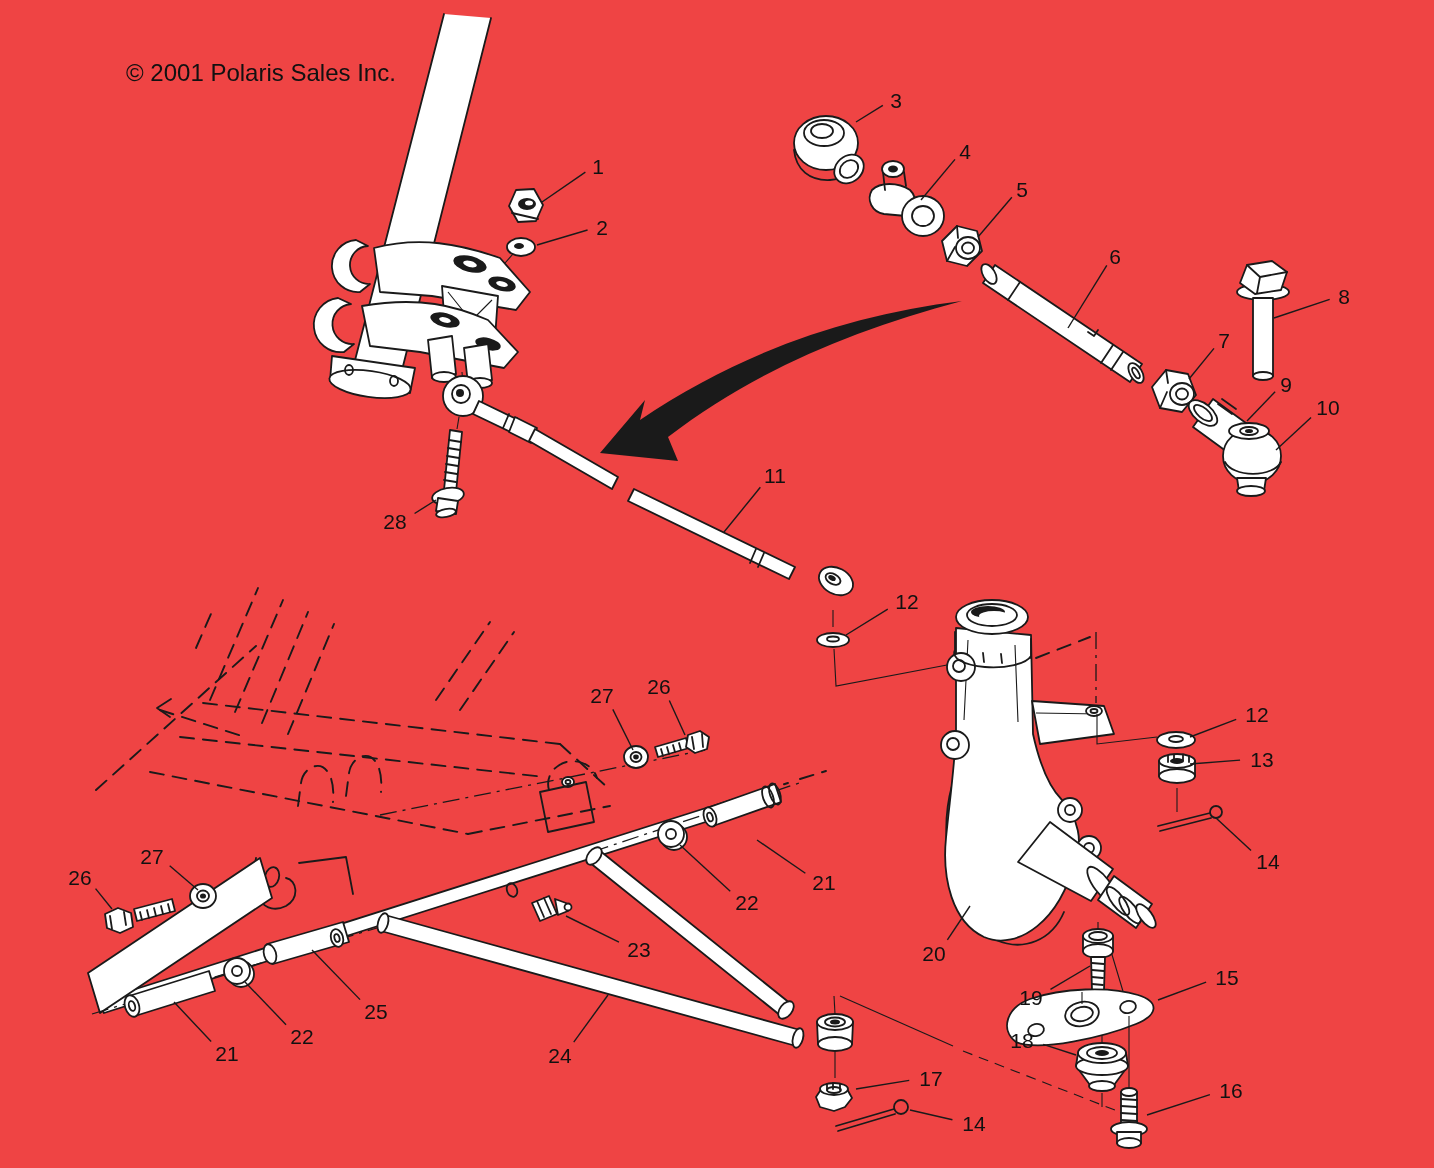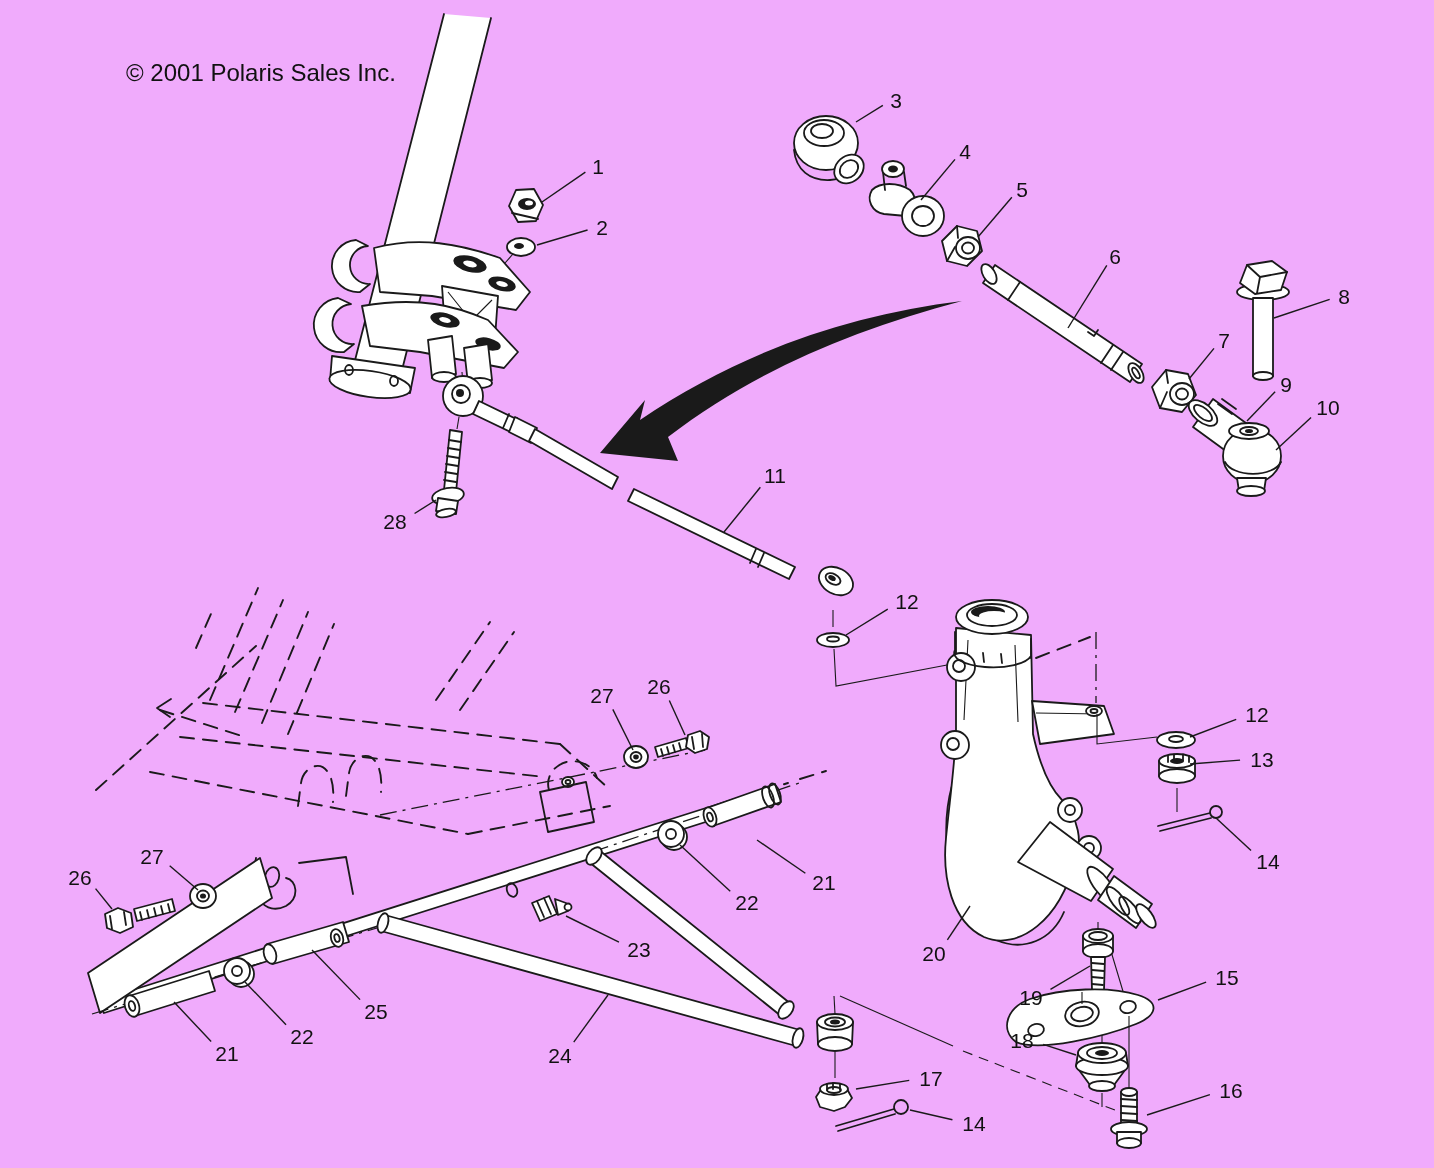--- a/index.html
+++ b/index.html
@@ -1,16 +1,16 @@
 <!DOCTYPE html>
 <html><head>
 <meta charset="utf-8">
 <style>
   html,body{margin:0;padding:0;background:#fff;}
-  .canvas{position:relative;width:1434px;height:1168px;background:#f0abfc;overflow:hidden;
+  .canvas{position:relative;width:1434px;height:1168px;background:#ef4444;overflow:hidden;
           font-family:"Liberation Sans",sans-serif;}
   svg{position:absolute;left:0;top:0;}
   .s  {stroke:#1a1a1a;stroke-width:1.8;fill:none;stroke-linecap:round;stroke-linejoin:round;}
   .w  {stroke:#1a1a1a;stroke-width:1.8;fill:#fff;stroke-linejoin:round;}
   .k  {fill:#1a1a1a;stroke:none;}
   .t  {stroke:#1a1a1a;stroke-width:1.1;fill:none;}
   .dd {stroke:#1a1a1a;stroke-width:1.3;fill:none;stroke-dasharray:17 6 3 6;}
   .ph {stroke:#1a1a1a;stroke-width:1.9;fill:none;stroke-dasharray:14 9;stroke-linecap:round;}
   .leader{stroke:#1a1a1a;stroke-width:1.4;}
   .callout{font:21px "Liberation Sans",sans-serif;fill:#111;text-anchor:middle;dominant-baseline:central;}

